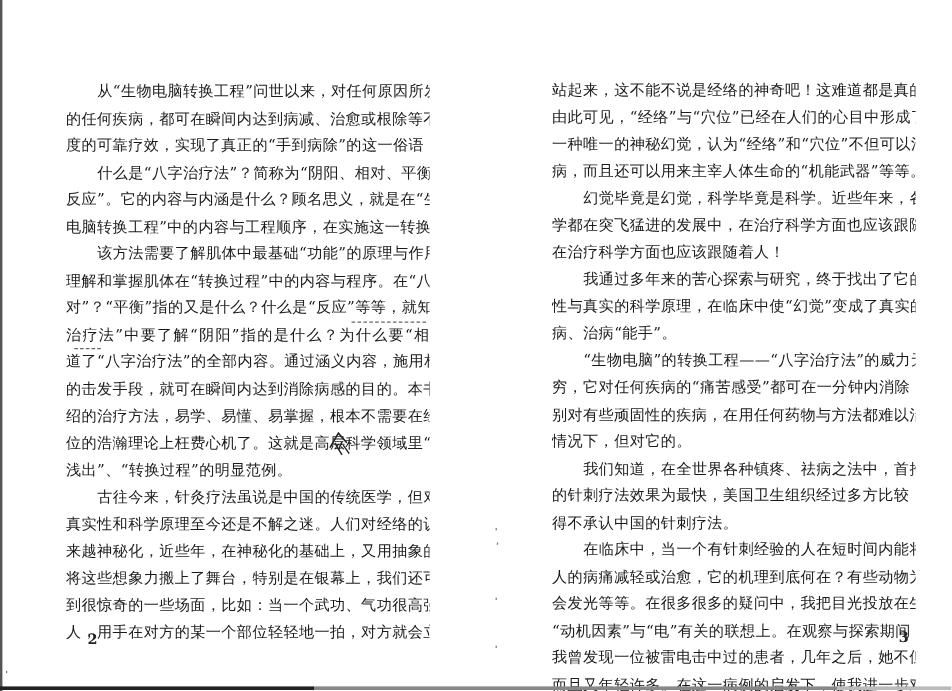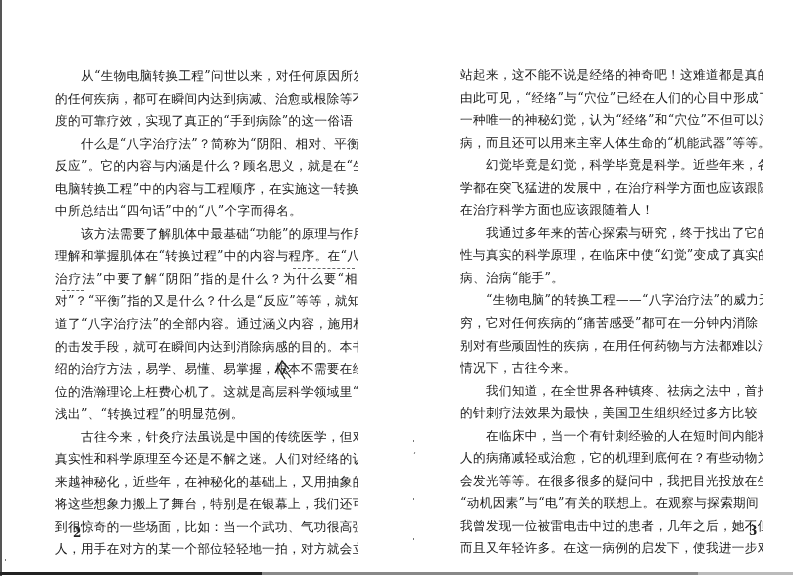--- a/index.html
+++ b/index.html
@@ -49,25 +49,24 @@
 <div class="left-border"></div>
 
 <div class="page page-left">
   <div class="text-block">
     <span class="line para-start">从“生物电脑转换工程”问世以来，对任何原因所发生</span>
     <span class="line">的任何疾病，都可在瞬间内达到病减、治愈或根除等不同程</span>
     <span class="line">度的可靠疗效，实现了真正的“手到病除”的这一俗语，这</span>
     <span class="line para-start">什么是“八字治疗法”？简称为“阴阳、相对、平衡、</span>
     <span class="line">反应”。它的内容与内涵是什么？顾名思义，就是在“生物</span>
     <span class="line">电脑转换工程”中的内容与工程顺序，在实施这一转换过程</span>
-    <span class="line last">中所总结出“四句话”中的“八”个字而得名。</span>
     <span class="line para-start">该方法需要了解肌体中最基础“功能”的原理与作用，</span>
     <span class="line">理解和掌握肌体在“转换过程”中的内容与程序。在“八字</span>
+    <span class="line">对”？“平衡”指的又是什么？什么是“反应”等等，就知</span>
     <span class="line">治疗法”中要了解“阴阳”指的是什么？为什么要“相</span>
-    <span class="line">对”？“平衡”指的又是什么？什么是“反应”等等，就知</span>
     <span class="line">道了“八字治疗法”的全部内容。通过涵义内容，施用相应</span>
     <span class="line">的击发手段，就可在瞬间内达到消除病感的目的。本书中介</span>
     <span class="line">绍的治疗方法，易学、易懂、易掌握，根本不需要在经络穴</span>
     <span class="line">位的浩瀚理论上枉费心机了。这就是高层科学领域里“深入</span>
     <span class="line last">浅出”、“转换过程”的明显范例。</span>
     <span class="line para-start">古往今来，针灸疗法虽说是中国的传统医学，但对它的</span>
     <span class="line">真实性和科学原理至今还是不解之迷。人们对经络的认识越</span>
     <span class="line">来越神秘化，近些年，在神秘化的基础上，又用抽象的形式</span>
     <span class="line">将这些想象力搬上了舞台，特别是在银幕上，我们还可以看</span>
     <span class="line">到很惊奇的一些场面，比如：当一个武功、气功很高强的</span>
@@ -96,23 +95,24 @@
     <span class="line last">病，而且还可以用来主宰人体生命的“机能武器”等等。</span>
     <span class="line para-start">幻觉毕竟是幻觉，科学毕竟是科学。近些年来，各种科</span>
     <span class="line">学都在突飞猛进的发展中，在治疗科学方面也应该跟随着人</span>
     <span class="line last">在治疗科学方面也应该跟随着人！</span>
     <span class="line para-start">我通过多年来的苦心探索与研究，终于找出了它的神秘</span>
     <span class="line">性与真实的科学原理，在临床中使“幻觉”变成了真实的防</span>
     <span class="line last">病、治病“能手”。</span>
     <span class="line para-start">“生物电脑”的转换工程——“八字治疗法”的威力无</span>
     <span class="line">穷，它对任何疾病的“痛苦感受”都可在一分钟内消除，特</span>
     <span class="line">别对有些顽固性的疾病，在用任何药物与方法都难以治愈的</span>
-    <span class="line last">情况下，古往今来。</span>
+    <span class="line last">情况下，但对它的。</span>
     <span class="line para-start">我们知道，在全世界各种镇疼、祛病之法中，首推中国</span>
     <span class="line">的针刺疗法效果为最快，美国卫生组织经过多方比较，也不</span>
+    <span class="line last">得不承认中国的针刺疗法。</span>
     <span class="line para-start">在临床中，当一个有针刺经验的人在短时间内能将一个</span>
     <span class="line">人的病痛减轻或治愈，它的机理到底何在？有些动物为什么</span>
     <span class="line">会发光等等。在很多很多的疑问中，我把目光投放在生物体</span>
     <span class="line">“动机因素”与“电”有关的联想上。在观察与探索期间，</span>
     <span class="line">我曾发现一位被雷电击中过的患者，几年之后，她不但体健，</span>
     <span class="line">而且又年轻许多。在这一病例的启发下，使我进一步对“</span>
 
   </div>
 
   <div class="page-number">3</div>

